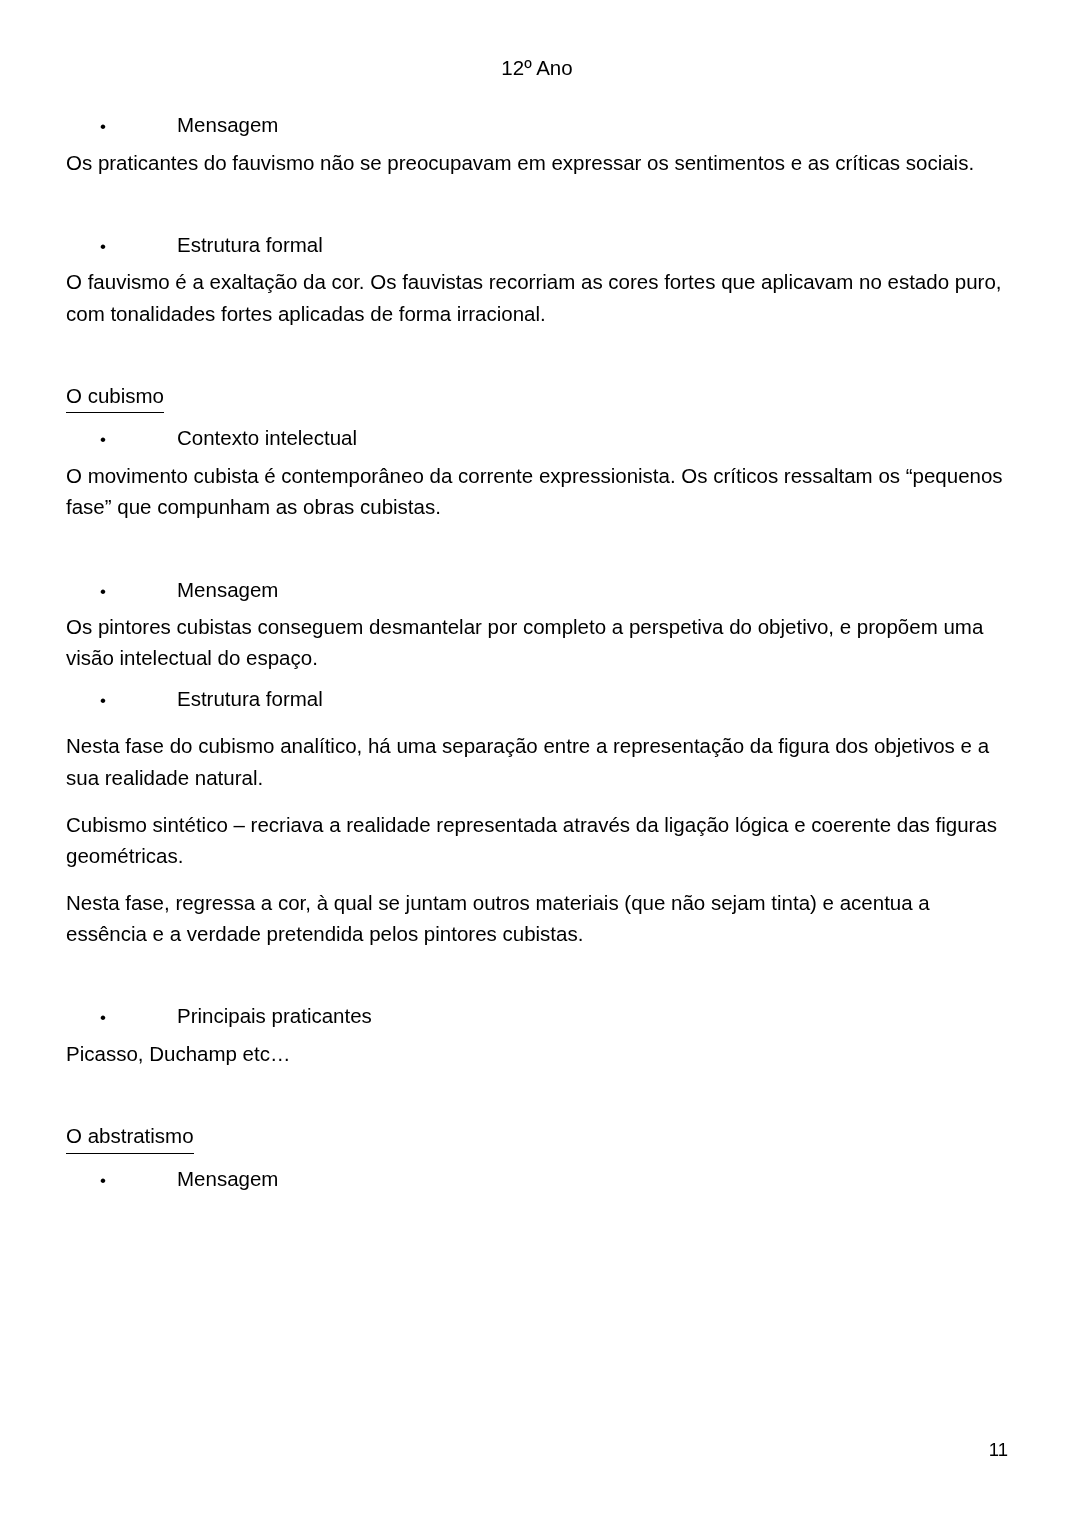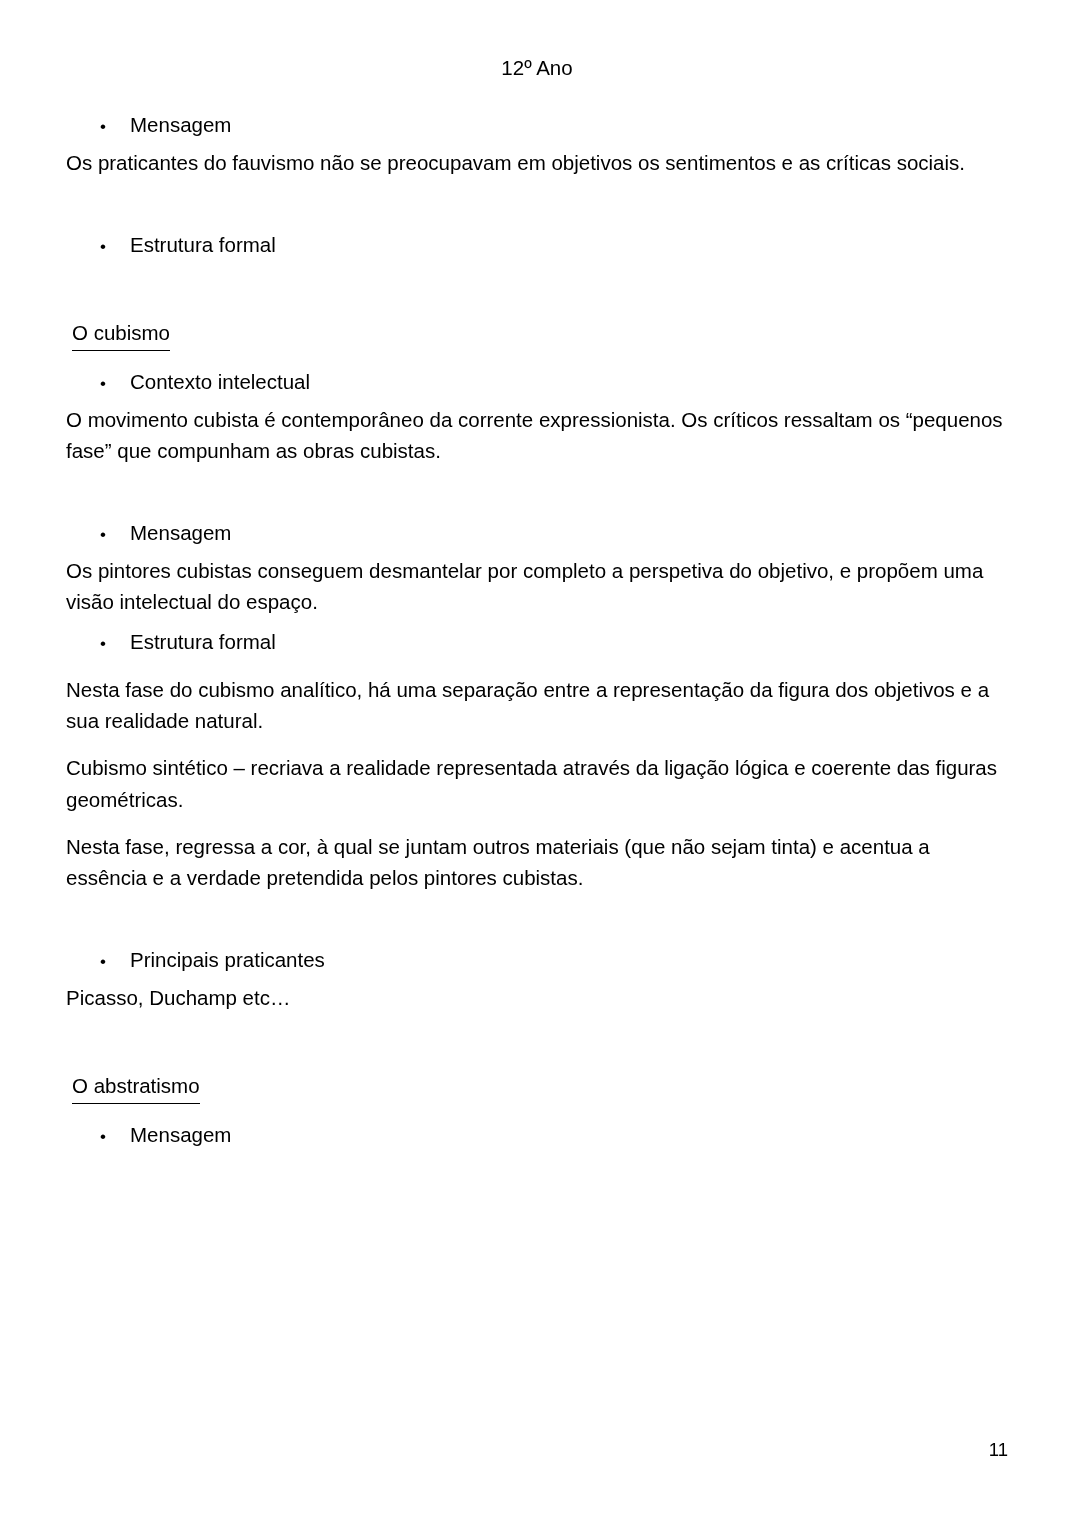--- a/index.html
+++ b/index.html
@@ -40,31 +40,32 @@
   .bullet-item .dot {
     width: 30px;
     flex: 0 0 30px;
     font-size: 17px;
     line-height: 1;
     color: #000;
   }
   .bullet-item .btext {
     font-size: 20.5px;
     line-height: 1.5;
+    margin-left: 47px;
   }
   p.para {
     font-size: 20.5px;
     line-height: 1.52;
     margin: 6px 0 0 0;
     text-align: left;
   }
   .section-title {
     font-size: 20.5px;
     line-height: 1.5;
-    margin: 6px;
+    margin: 0;
     display: inline-block;
     border-bottom: 1.4px solid #000;
     padding-bottom: 1px;
   }
   .gap-lg { height: 52px; }
   .gap-xs { height: 10px; }
   .section-wrap { margin: 0; }
   .page-number {
     position: absolute;
     right: 72px;
@@ -79,28 +80,29 @@
 <div class="page">
 
   <div class="doc-header">
     <div class="line">12º Ano</div>
   </div>
 
   <div class="bullet-item">
     <span class="dot">•</span>
     <span class="btext">Mensagem</span>
   </div>
-  <p class="para">Os praticantes do fauvismo não se preocupavam em objetivos os sentimentos e as críticas sociais.</p>
+  <p class="para">Os praticantes do fauvismo não se preocupavam em expressar os sentimentos e as críticas sociais.</p>
 
   <div class="gap-lg"></div>
 
   <div class="bullet-item">
     <span class="dot">•</span>
     <span class="btext">Estrutura formal</span>
   </div>
+  <p class="para">O fauvismo é a exaltação da cor. Os fauvistas recorriam as cores fortes que aplicavam no estado puro, com tonalidades fortes aplicadas de forma irracional.</p>
 
   <div class="gap-lg"></div>
 
   <div class="section-wrap">
     <span class="section-title">O cubismo</span>
   </div>
   <div class="gap-xs"></div>
 
   <div class="bullet-item">
     <span class="dot">•</span>

